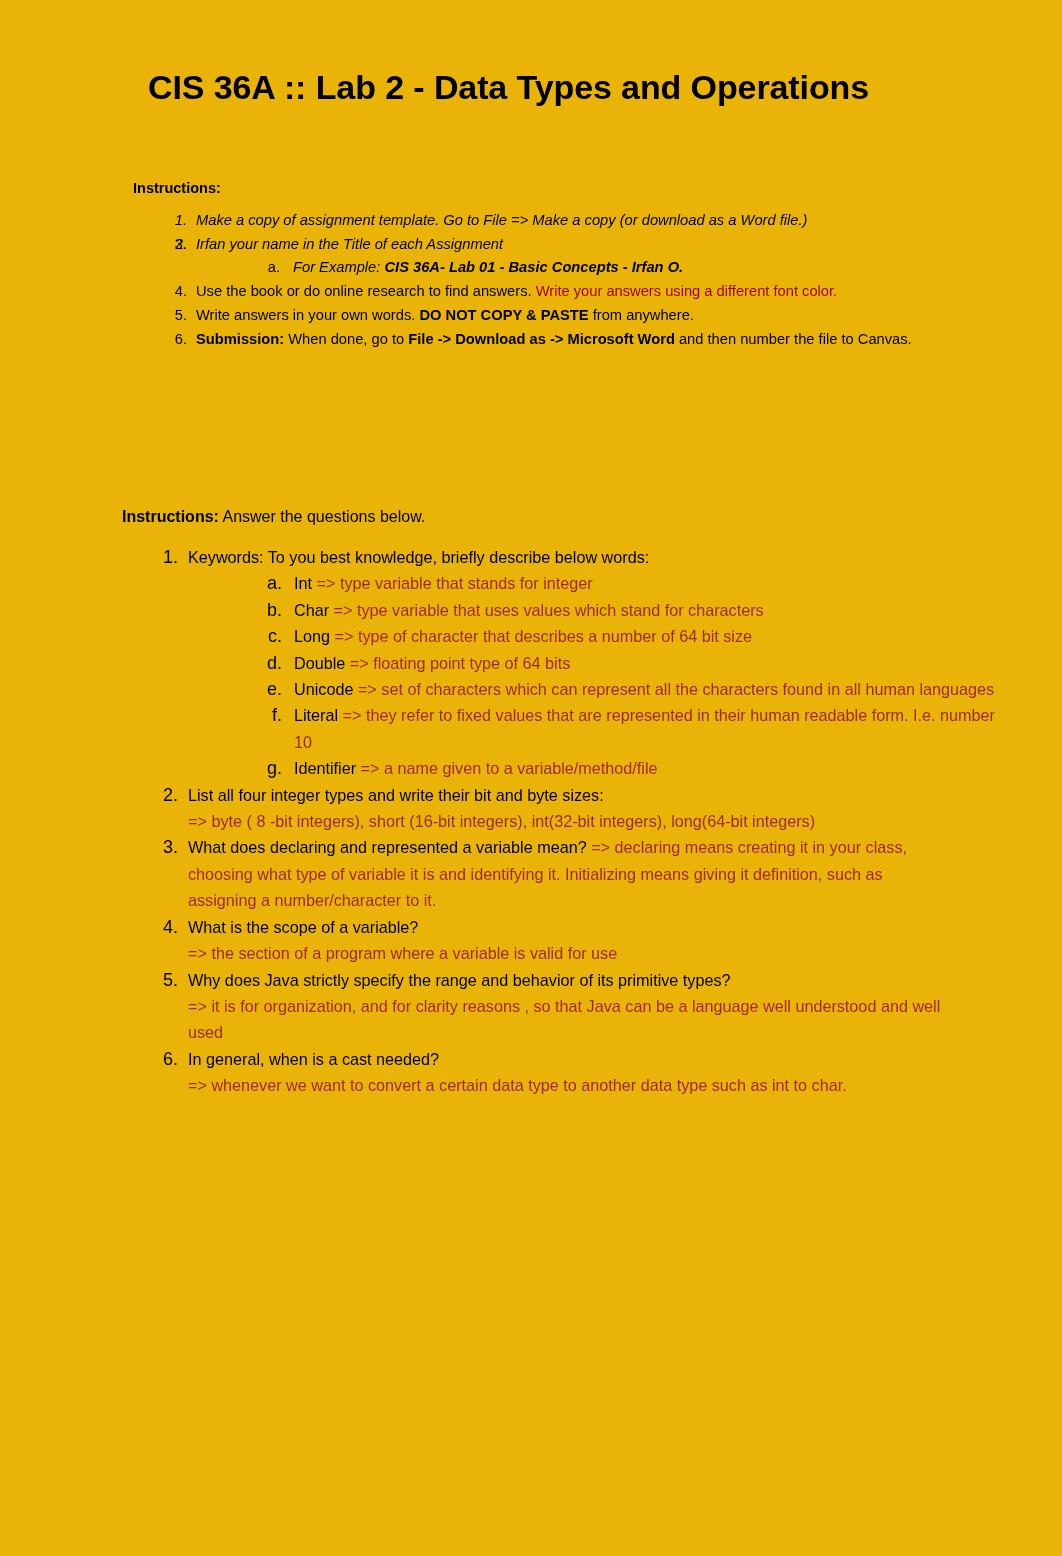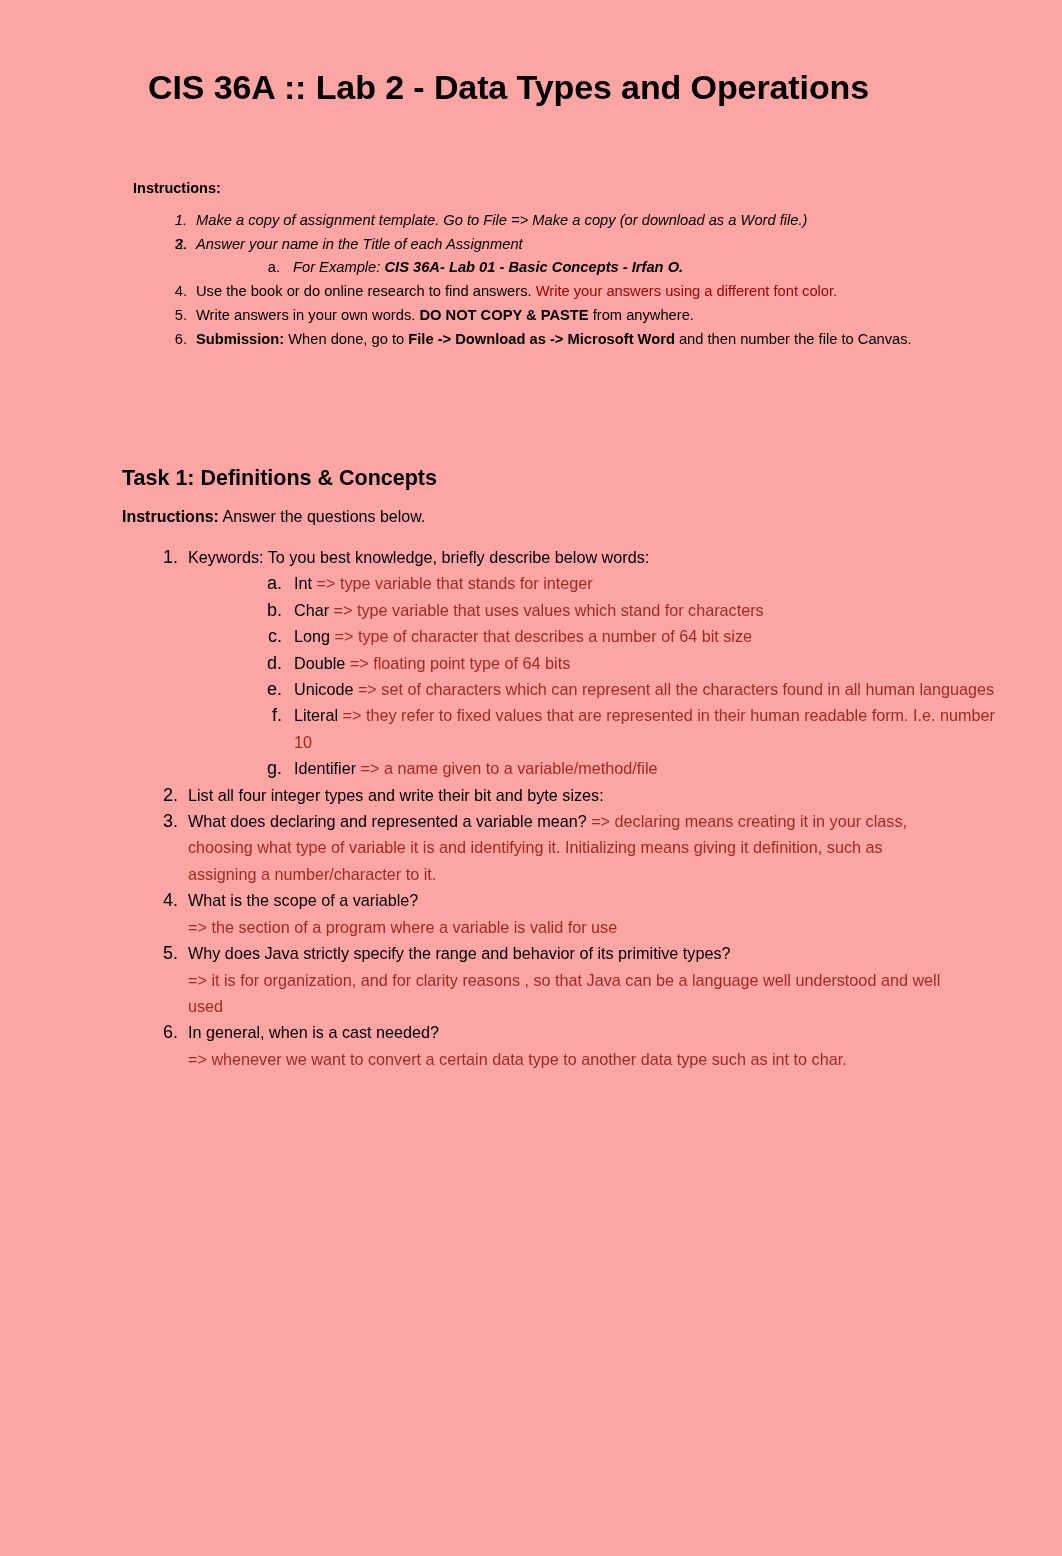--- a/index.html
+++ b/index.html
@@ -11,21 +11,21 @@
     width: 1062px;
     height: 1556px;
     font-family: "Liberation Sans", sans-serif;
     color: #000000;
     -webkit-font-smoothing: antialiased;
   }
   .page {
     position: relative;
     width: 1062px;
     height: 1556px;
-    background: #fca5a5;
+    background: #eab308;
     overflow: hidden;
   }
 
   
   .doc-title {
     position: absolute;
     left: 148px;
     top: 68px;
     width: 860px;
     font-size: 34px;
@@ -195,21 +195,21 @@
         <span class="marker">1.</span>
         <span>Make a copy of assignment template. Go to File =&gt; Make a copy (or download as a Word file.)</span>
       </li>
 
       <li>
         <span class="marker">2.</span>
       </li>
 
       <li class="italic">
         <span class="marker">3.</span>
-        <span>Answer your name in the Title of each Assignment</span>
+        <span>Irfan your name in the Title of each Assignment</span>
         <ol class="sub-list">
           <li>
             <span class="marker">a.</span>
             <span class="i">For Example:</span>
             <span class="b">CIS 36A- Lab 01 - Basic Concepts - Irfan O.</span>
           </li>
         </ol>
       </li>
 
       <li>
@@ -229,21 +229,20 @@
         <span class="marker">6.</span>
         <span class="b">Submission:</span>
         <span>When done, go to</span>
         <span class="b">File -&gt; Download as -&gt; Microsoft Word</span>
         <span>and then number the file to Canvas.</span>
       </li>
 
     </ol>
   </div>
 
-  <div class="task-heading">Task 1: Definitions &amp; Concepts</div>
   <div class="task-instr">
     <span class="b">Instructions:</span>
     <span>Answer the questions below.</span>
   </div>
 
   <div class="q-block">
     <ol class="q-list">
 
       <li>
         <span class="marker">1.</span>
@@ -284,20 +283,21 @@
             <span class="marker">g.</span>
             <span>Identifier</span>
             <span class="ans">=&gt; a name given to a variable/method/file</span>
           </li>
         </ol>
       </li>
 
       <li>
         <span class="marker">2.</span>
         <span>List all four integer types and write their bit and byte sizes:</span>
+        <span class="ans-block">=&gt; byte ( 8 -bit integers), short (16-bit integers), int(32-bit integers), long(64-bit integers)</span>
       </li>
 
       <li>
         <span class="marker">3.</span>
         <span>What does declaring and represented a variable mean?</span>
         <span class="ans">=&gt; declaring means creating it in your class, choosing what type of variable it is and identifying it. Initializing means giving it definition, such as assigning a number/character to it.</span>
       </li>
 
       <li>
         <span class="marker">4.</span>

